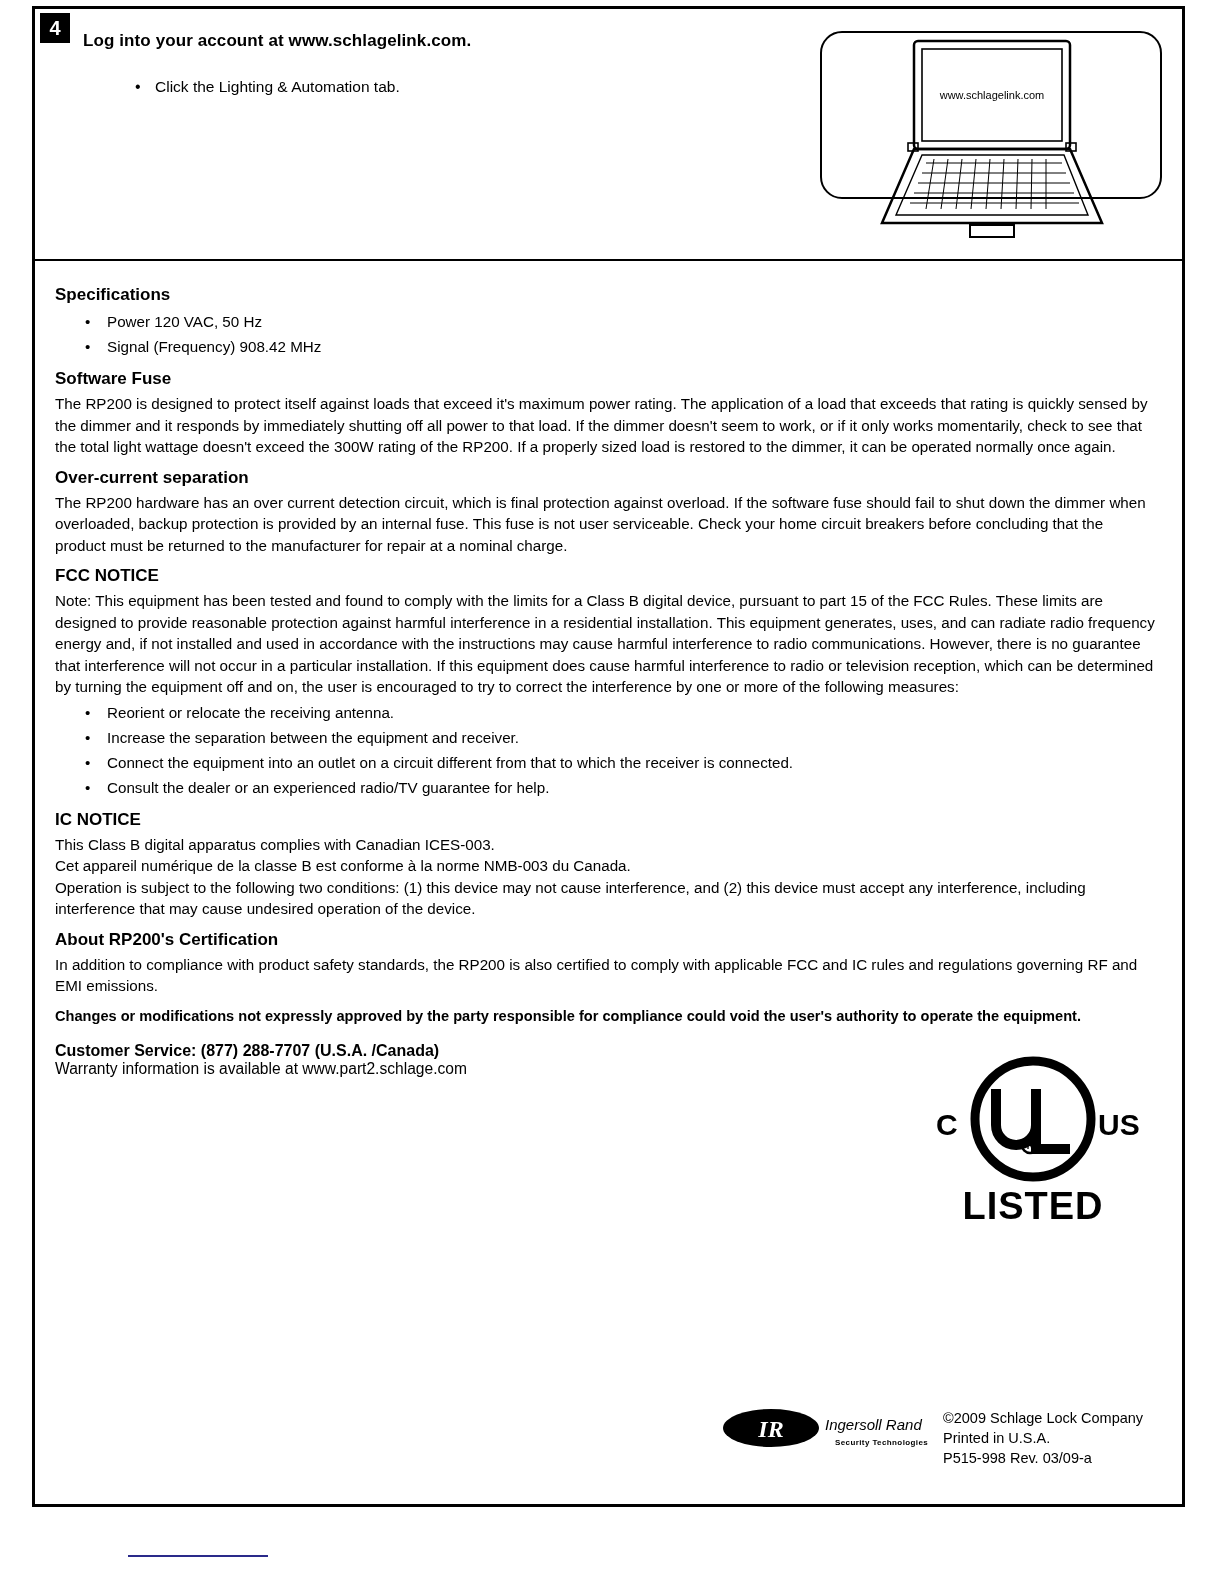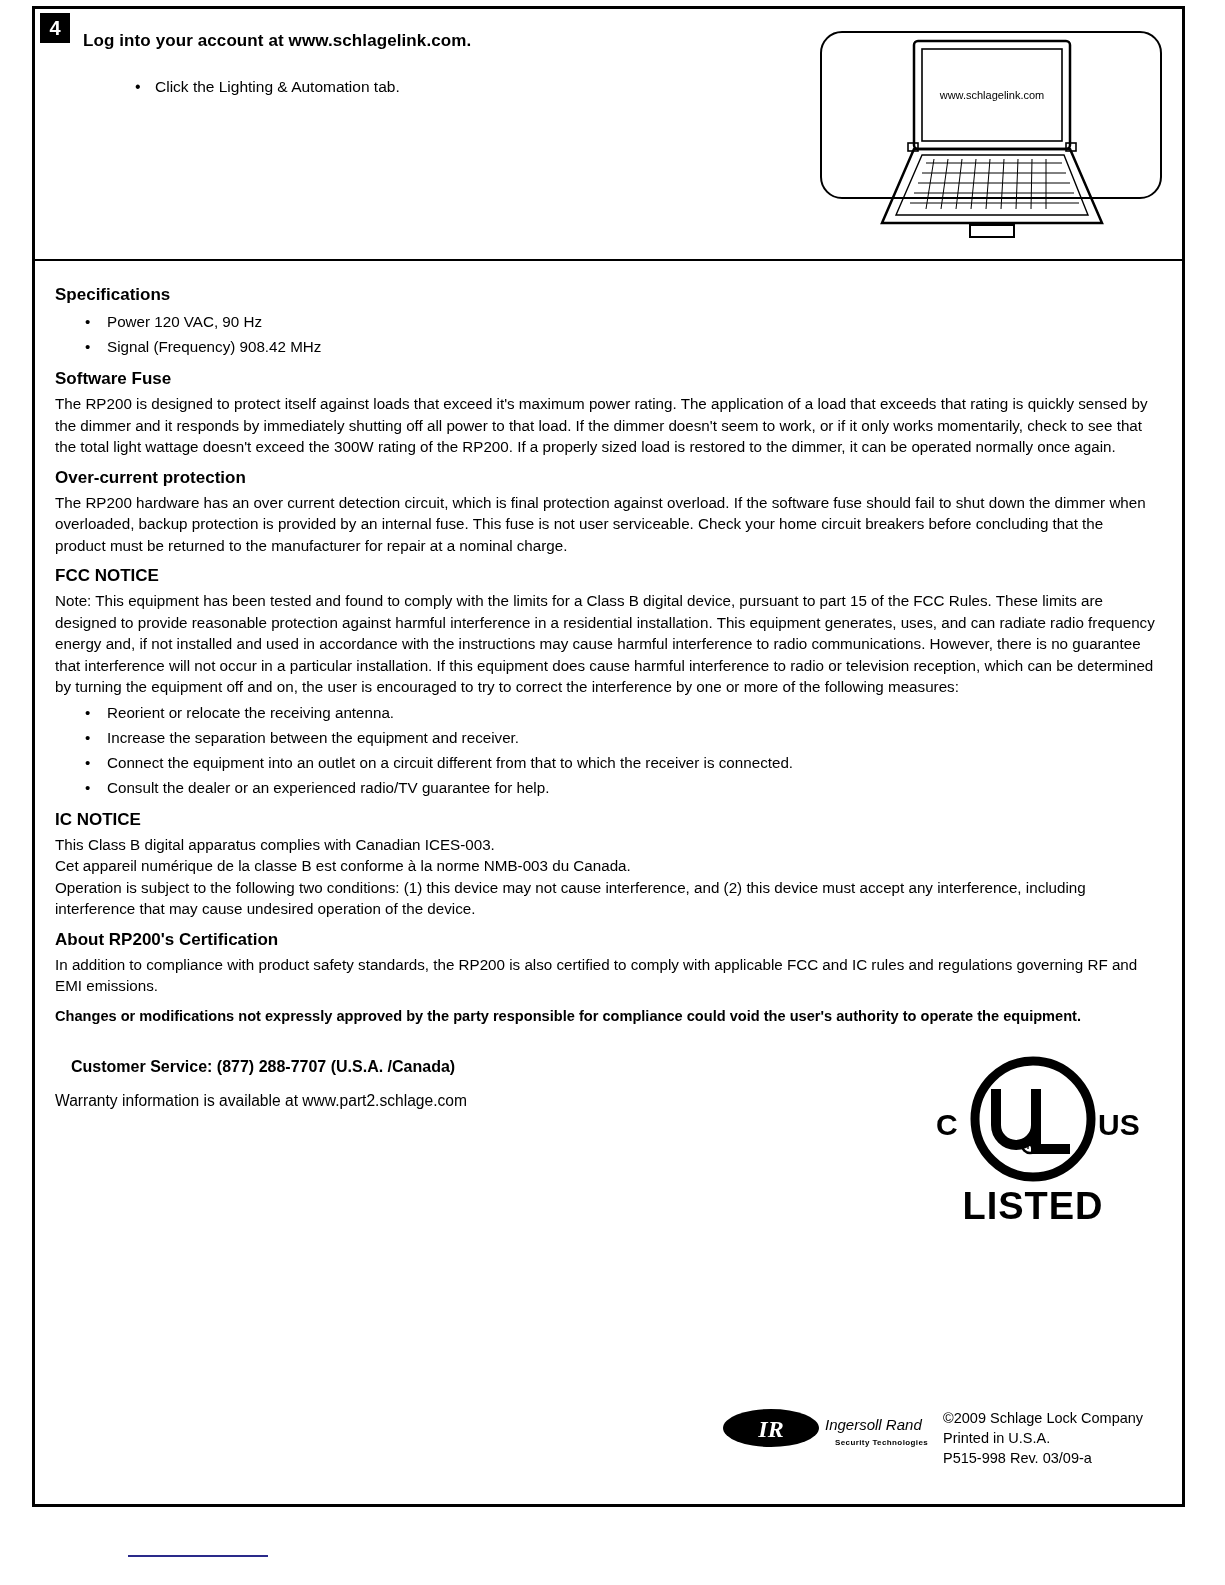--- a/index.html
+++ b/index.html
@@ -126,21 +126,21 @@
 
   p.bold-note {
     font-size: 14.6px;
     font-weight: bold;
     line-height: 19px;
     margin: 0;
   }
   p.cust {
     font-size: 16px;
     font-weight: bold;
-    margin: 16px;
+    margin: 0;
   }
   p.warr {
     font-size: 15.6px;
     margin: 0;
   }
 
   
   .ul-mark {
     position: absolute;
     right: 34px;
@@ -241,28 +241,28 @@
         <rect x="86" y="110" width="10" height="8" fill="none" stroke="#000" stroke-width="1.6"></rect>
         <rect x="244" y="110" width="10" height="8" fill="none" stroke="#000" stroke-width="1.6"></rect>
       </svg>
     </div>
   </div>
 
   <div class="content">
 
     <h2 class="sec">Specifications</h2>
     <ul class="bul">
-      <li>Power 120 VAC, 90 Hz</li>
+      <li>Power 120 VAC, 50 Hz</li>
       <li>Signal (Frequency) 908.42 MHz</li>
     </ul>
 
     <h2 class="sec spaced">Software Fuse</h2>
     <p class="para">The RP200 is designed to protect itself against loads that exceed it's maximum power rating. The application of a load that exceeds that rating is quickly sensed by the dimmer and it responds by immediately shutting off all power to that load. If the dimmer doesn't seem to work, or if it only works momentarily, check to see that the total light wattage doesn't exceed the 300W rating of the RP200. If a properly sized load is restored to the dimmer, it can be operated normally once again.</p>
 
-    <h2 class="sec spaced">Over-current protection</h2>
+    <h2 class="sec spaced">Over-current separation</h2>
     <p class="para">The RP200 hardware has an over current detection circuit, which is final protection against overload. If the software fuse should fail to shut down the dimmer when overloaded, backup protection is provided by an internal fuse. This fuse is not user serviceable. Check your home circuit breakers before concluding that the product must be returned to the manufacturer for repair at a nominal charge.</p>
 
     <h2 class="sec spaced">FCC NOTICE</h2>
     <p class="para">Note: This equipment has been tested and found to comply with the limits for a Class B digital device, pursuant to part 15 of the FCC Rules.  These limits are designed to provide reasonable protection against harmful interference in a residential installation. This equipment generates, uses, and can radiate radio frequency energy and, if not installed and used in accordance with the instructions may cause harmful interference to radio communications. However, there is no guarantee that interference will not occur in a particular installation.  If this equipment does cause harmful interference to radio or television reception, which can be determined by turning the equipment off and on, the user is encouraged to try to correct the interference by one or more of the following measures:</p>
     <ul class="bul">
       <li>Reorient or relocate the receiving antenna.</li>
       <li>Increase the separation between the equipment and receiver.</li>
       <li>Connect the equipment into an outlet on a circuit different from that to which the receiver is connected.</li>
       <li>Consult the dealer or an experienced radio/TV guarantee for help.</li>
     </ul>

